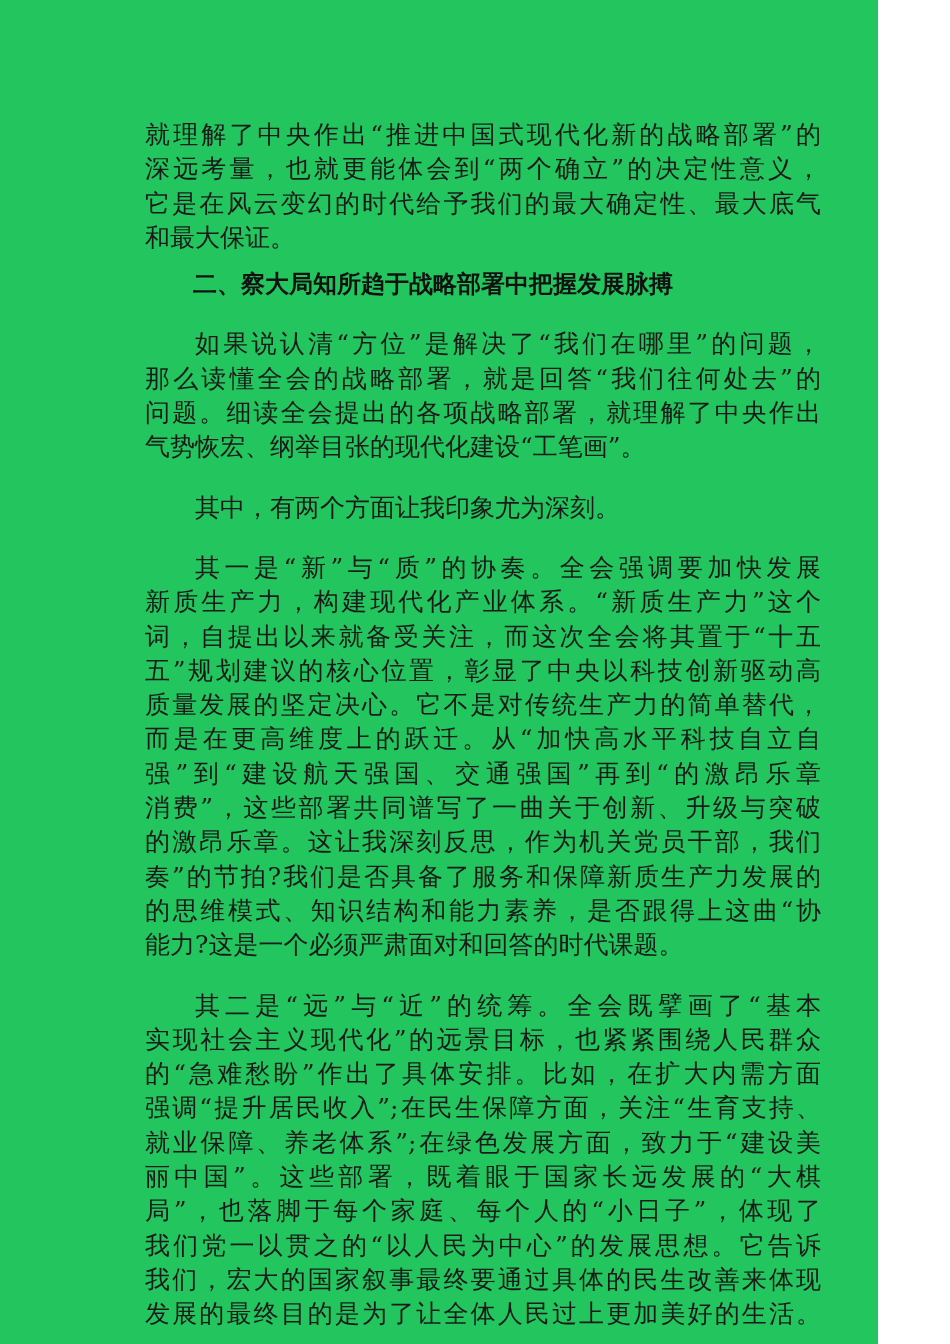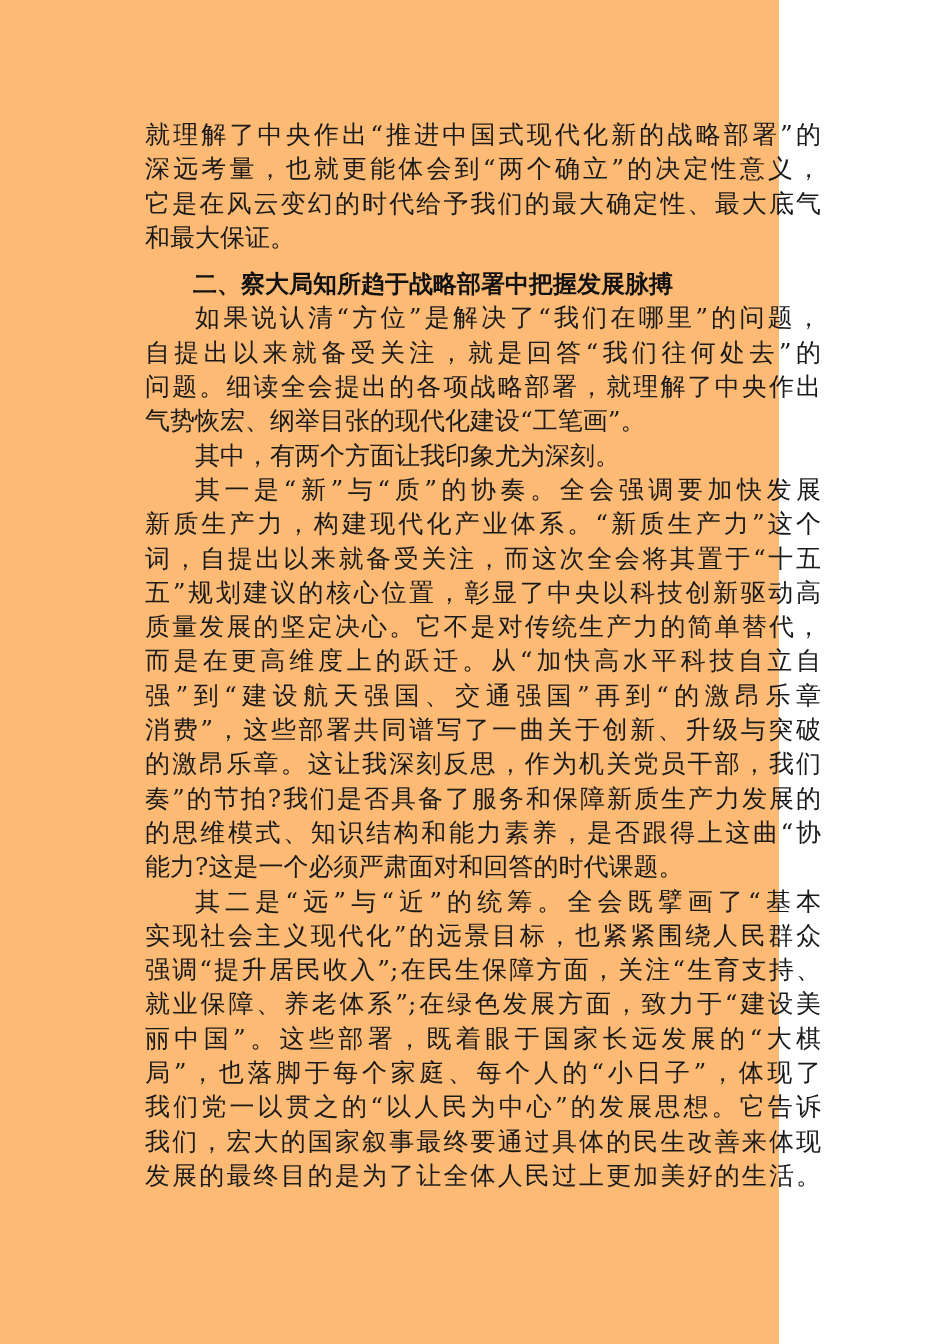--- a/index.html
+++ b/index.html
@@ -10,23 +10,23 @@
     body {
       width: 950px;
       height: 1344px;
       position: relative;
       overflow: hidden;
     }
     .page {
       position: absolute;
       left: 0;
       top: 0;
-      width: 779px;
+      width: 878px;
       height: 1344px;
-      background: #fdba74;
+      background: #22c55e;
     }
     .content {
       position: absolute;
       left: 145px;
       top: 118px;
       width: 676px;
       font-family: "DejaVu Serif", "Liberation Serif", serif;
       color: #1a1a1a;
     }
     .line {
@@ -36,20 +36,21 @@
       white-space: nowrap;
       text-align: justify;
       text-align-last: justify;
       overflow: visible;
     }
     .line.last {
       text-align-last: left;
     }
     .line.indent {
       padding-left: 50px;
+      margin-top: 26px;
     }
     .line.heading {
       font-family: "DejaVu Sans", "Liberation Sans", sans-serif;
       font-weight: bold;
       font-size: 24px;
       padding-left: 48px;
       text-align-last: left;
       color: #111111;
       margin-top: 12px;
     }
@@ -66,21 +67,21 @@
       <div class="line">它是在风云变幻的时代给予我们的最大确定性、最大底气</div>
       <div class="line last">和最大保证。</div>
     </div>
 
     <div class="paragraph">
       <div class="line heading">二、察大局知所趋于战略部署中把握发展脉搏</div>
     </div>
 
     <div class="paragraph">
       <div class="line indent">如果说认清“方位”是解决了“我们在哪里”的问题，</div>
-      <div class="line">自提出以来就备受关注，就是回答“我们往何处去”的</div>
+      <div class="line">那么读懂全会的战略部署，就是回答“我们往何处去”的</div>
       <div class="line">问题。细读全会提出的各项战略部署，就理解了中央作出</div>
       <div class="line last">气势恢宏、纲举目张的现代化建设“工笔画”。</div>
     </div>
 
     <div class="paragraph">
       <div class="line indent last">其中，有两个方面让我印象尤为深刻。</div>
     </div>
 
     <div class="paragraph">
       <div class="line indent">其一是“新”与“质”的协奏。全会强调要加快发展</div>
@@ -93,20 +94,21 @@
       <div class="line">消费”，这些部署共同谱写了一曲关于创新、升级与突破</div>
       <div class="line">的激昂乐章。这让我深刻反思，作为机关党员干部，我们</div>
       <div class="line">奏”的节拍?我们是否具备了服务和保障新质生产力发展的</div>
       <div class="line">的思维模式、知识结构和能力素养，是否跟得上这曲“协</div>
       <div class="line last">能力?这是一个必须严肃面对和回答的时代课题。</div>
     </div>
 
     <div class="paragraph">
       <div class="line indent">其二是“远”与“近”的统筹。全会既擘画了“基本</div>
       <div class="line">实现社会主义现代化”的远景目标，也紧紧围绕人民群众</div>
+      <div class="line">的“急难愁盼”作出了具体安排。比如，在扩大内需方面</div>
       <div class="line">强调“提升居民收入”;在民生保障方面，关注“生育支持、</div>
       <div class="line">就业保障、养老体系”;在绿色发展方面，致力于“建设美</div>
       <div class="line">丽中国”。这些部署，既着眼于国家长远发展的“大棋</div>
       <div class="line">局”，也落脚于每个家庭、每个人的“小日子”，体现了</div>
       <div class="line">我们党一以贯之的“以人民为中心”的发展思想。它告诉</div>
       <div class="line">我们，宏大的国家叙事最终要通过具体的民生改善来体现</div>
       <div class="line">发展的最终目的是为了让全体人民过上更加美好的生活。</div>
     </div>
 
   </div>

